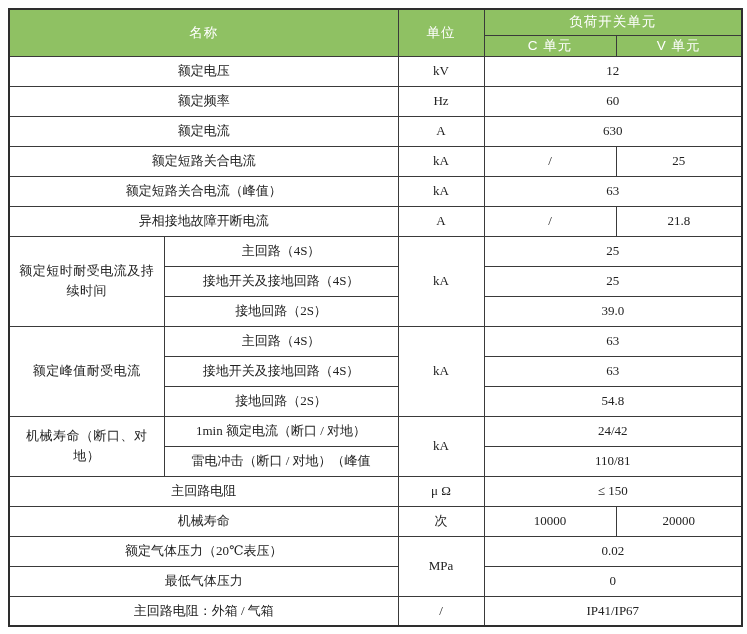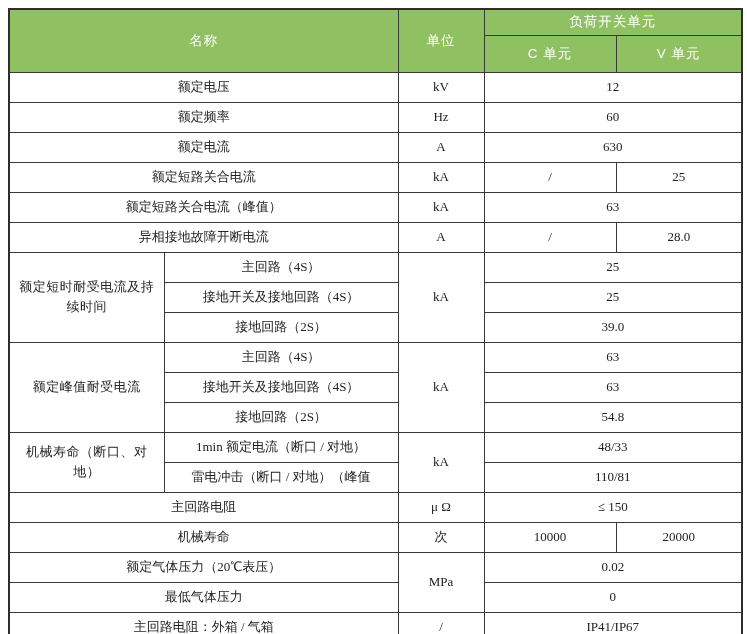--- a/index.html
+++ b/index.html
@@ -27,28 +27,27 @@
   
   thead th {
     background: #8fc163;
     color: #ffffff;
     font-family: "Liberation Sans", "DejaVu Sans", sans-serif;
     font-weight: normal;
     font-size: 13.5px;
     letter-spacing: 1px;
   }
   thead tr.h1 th { height: 26px; }
-  thead tr.h2 th { height: 37px; }
+  thead tr.h2 th { height: 21px; }
   
   tbody td {
     color: #222222;
     font-size: 13px;
     height: 30px;
     line-height: 1.55;
-    font-family: Liberation Serif, serif;
   }
   tbody td.sec { letter-spacing: 0.5px; }
   col.c-name1 { width: 155px; }
   col.c-name2 { width: 234px; }
   col.c-unit  { width: 86px;  }
   col.c-valc  { width: 132px; }
   col.c-valv  { width: 126px; }
 </style>
 </head>
 <body>
@@ -97,21 +96,21 @@
       </tr>
       <tr>
         <td colspan="2">额定短路关合电流（峰值）</td>
         <td>kA</td>
         <td colspan="2">63</td>
       </tr>
       <tr>
         <td colspan="2">异相接地故障开断电流</td>
         <td>A</td>
         <td>/</td>
-        <td>28.0</td>
+        <td>21.8</td>
       </tr>
 
       <tr>
         <td rowspan="3" class="sec">额定短时耐受电流及持续时间</td>
         <td>主回路（4S）</td>
         <td rowspan="3">kA</td>
         <td colspan="2">25</td>
       </tr>
       <tr>
         <td>接地开关及接地回路（4S）</td>
@@ -134,21 +133,21 @@
       </tr>
       <tr>
         <td>接地回路（2S）</td>
         <td colspan="2">54.8</td>
       </tr>
 
       <tr>
         <td rowspan="2" class="sec">机械寿命（断口、对地）</td>
         <td>1min 额定电流（断口 / 对地）</td>
         <td rowspan="2">kA</td>
-        <td colspan="2">48/33</td>
+        <td colspan="2">24/42</td>
       </tr>
       <tr>
         <td>雷电冲击（断口 / 对地）（峰值</td>
         <td colspan="2">110/81</td>
       </tr>
 
       <tr>
         <td colspan="2">主回路电阻</td>
         <td>μ Ω</td>
         <td colspan="2">≤ 150</td>

